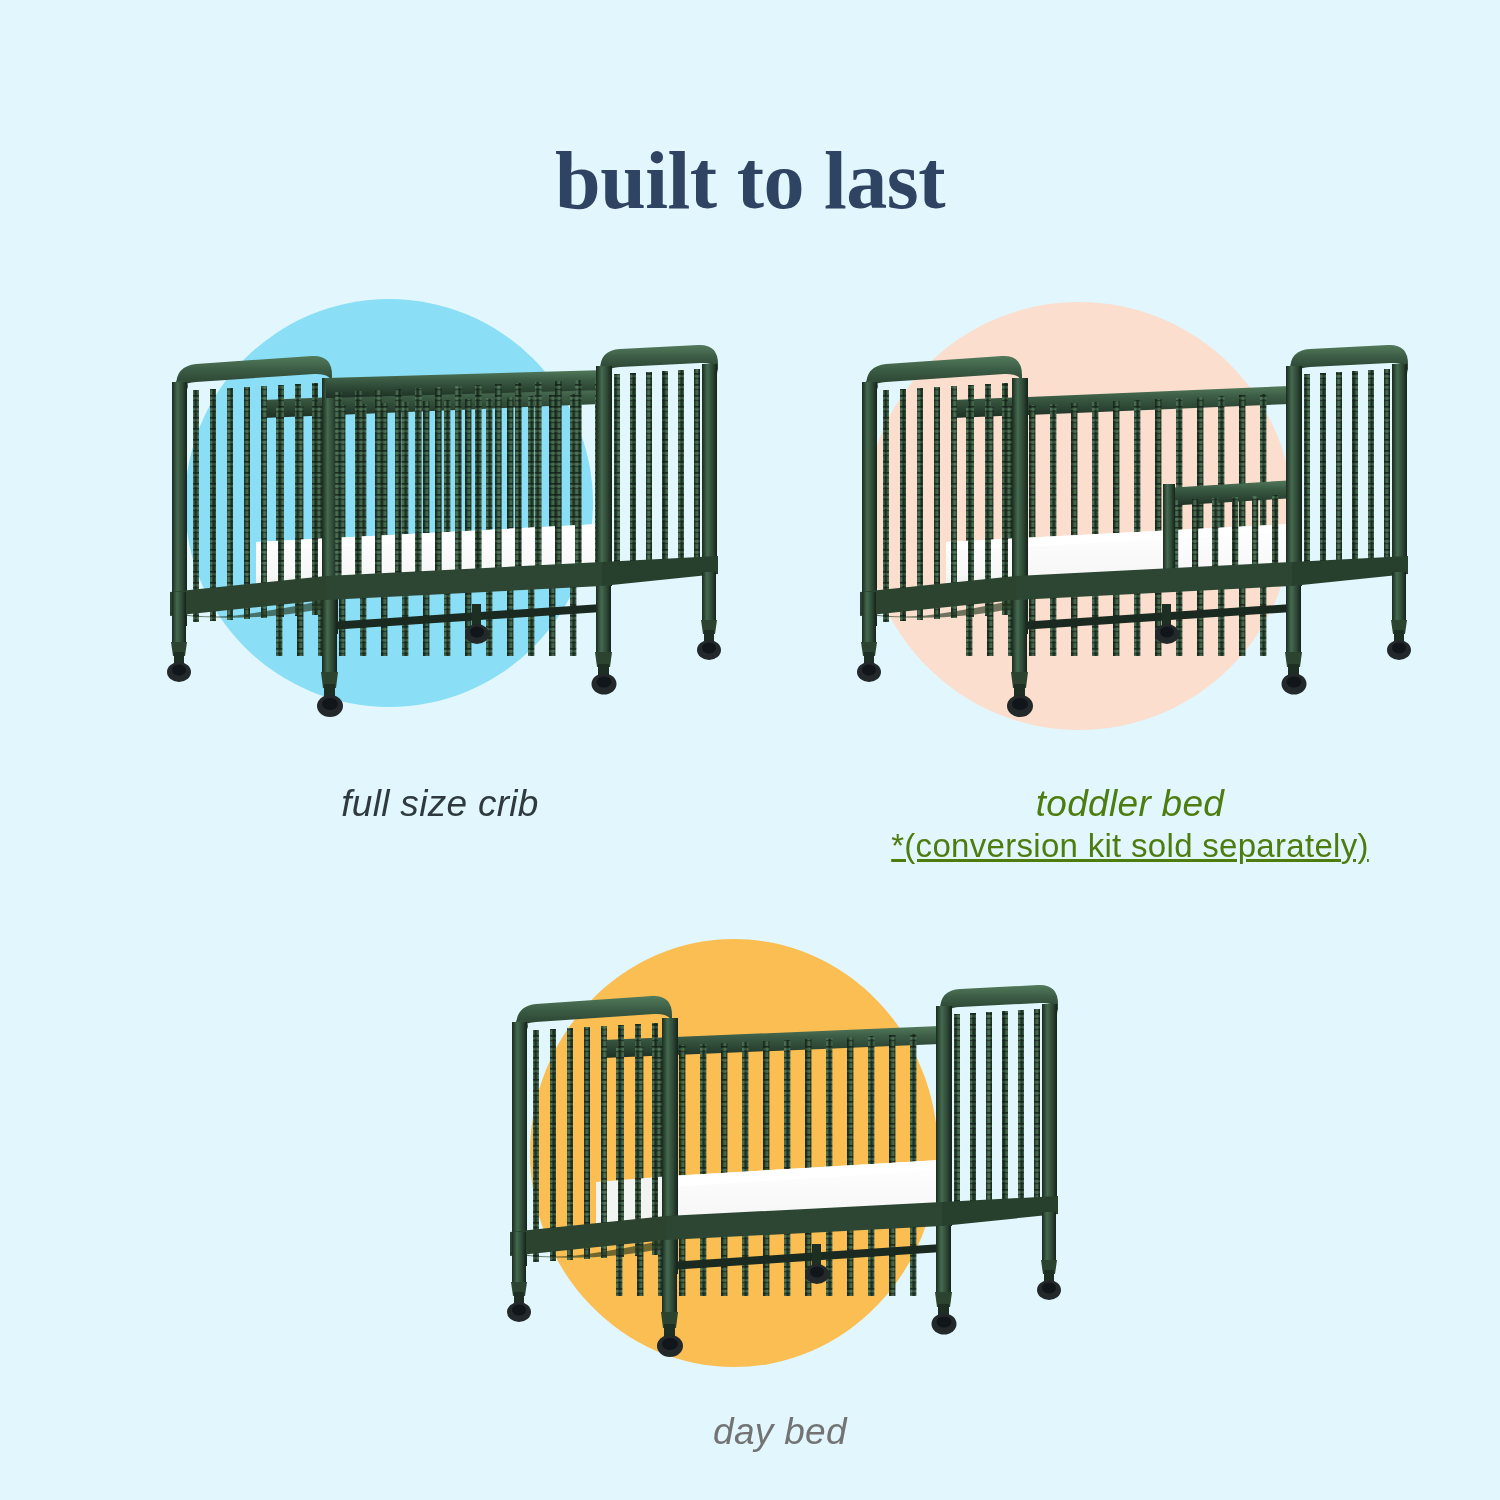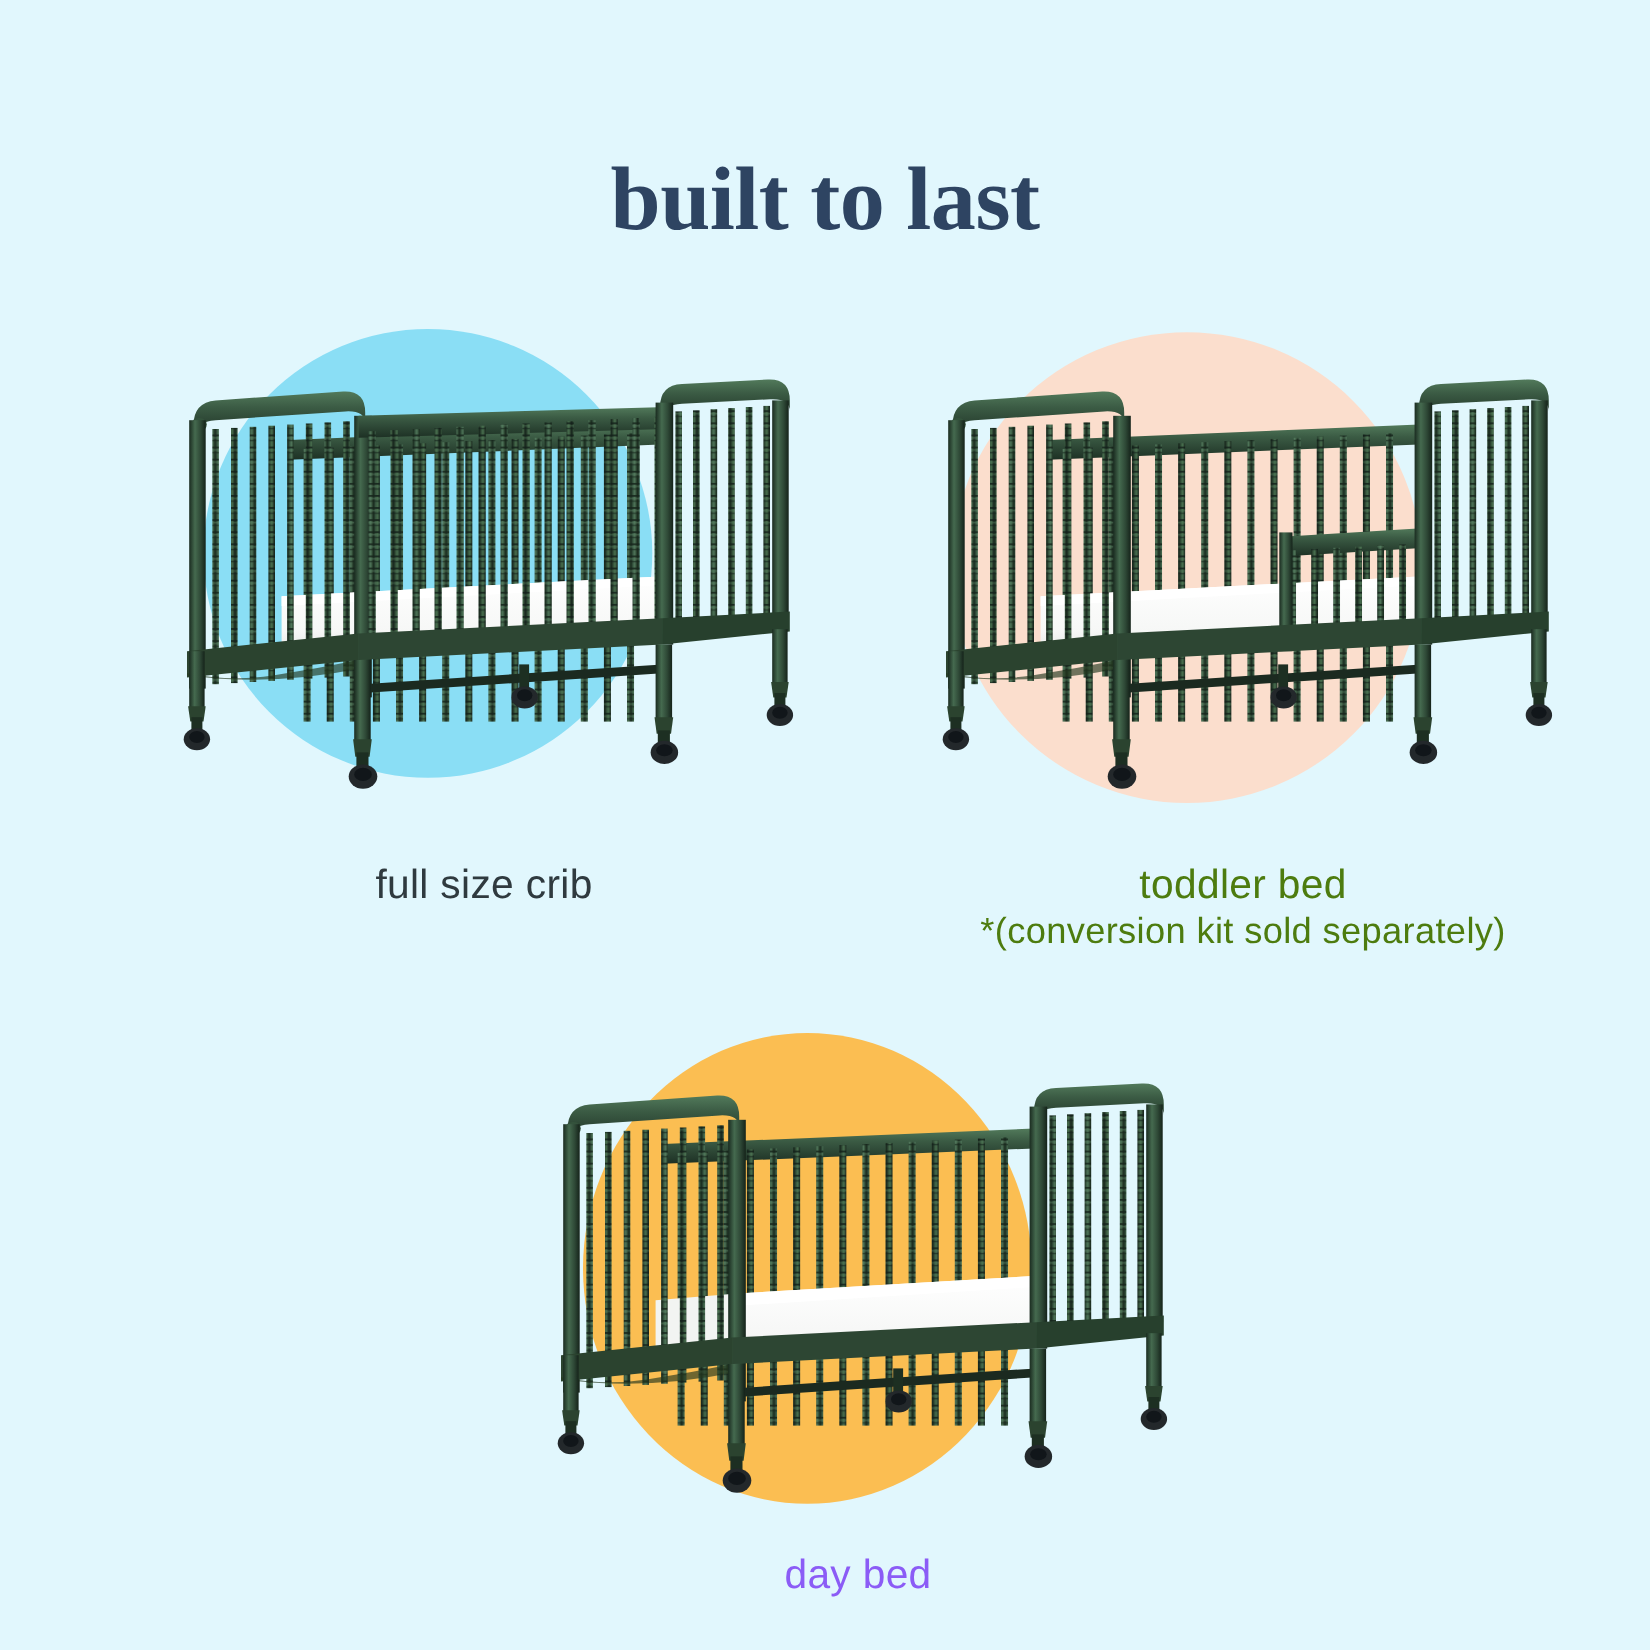--- a/index.html
+++ b/index.html
@@ -53,26 +53,28 @@
     color: #2f3a3f;
     font-family: "Liberation Sans", sans-serif;
     font-weight: 300;
     letter-spacing: 0.3px;
   }
   .caption .cap-main {
     display: block;
     font-size: 37px;
     line-height: 1.18;
     white-space: nowrap;
+    font-style: italic;
   }
   .caption .cap-sub {
     display: block;
     font-size: 33px;
     line-height: 1.2;
     white-space: nowrap;
+    text-decoration: underline;
   }
   
   #panel-crib    { left: 130px;  top: 230px;  width: 620px; height: 480px; }
   #panel-toddler { left: 820px;  top: 230px;  width: 620px; height: 480px; }
   #panel-daybed  { left: 470px;  top: 870px;  width: 620px; height: 480px; }
 
   #blob-crib     { left: 55px;  top: 25px;  width: 408px; height: 408px; }
   #blob-toddler  { left: 45px;  top: 28px;  width: 428px; height: 428px; }
   #blob-daybed   { left: 60px;  top: 25px;  width: 408px; height: 428px; }
 
@@ -461,17 +463,17 @@
         <rect x="574" y="356" width="10" height="12" fill="#1d2f22"></rect>
         <ellipse cx="579" cy="376" rx="12" ry="10" fill="#23282b"></ellipse>
         <ellipse cx="579" cy="374" rx="7" ry="5.5" fill="#11161a"></ellipse>
         <rect x="342" y="330" width="9" height="22" fill="#1d2f22"></rect>
         <ellipse cx="347" cy="360" rx="12" ry="10" fill="#23282b"></ellipse>
         <ellipse cx="347" cy="358" rx="7" ry="5.5" fill="#11161a"></ellipse>
       </g>
     </svg>
   </div>
 
-  <div class="caption" id="cap-daybed" style="color: #8b5cf6;">
+  <div class="caption" id="cap-daybed" style="color: #737373;">
     <span class="cap-main">day bed</span>
   </div>
 
 </div>
 
 </body></html>

